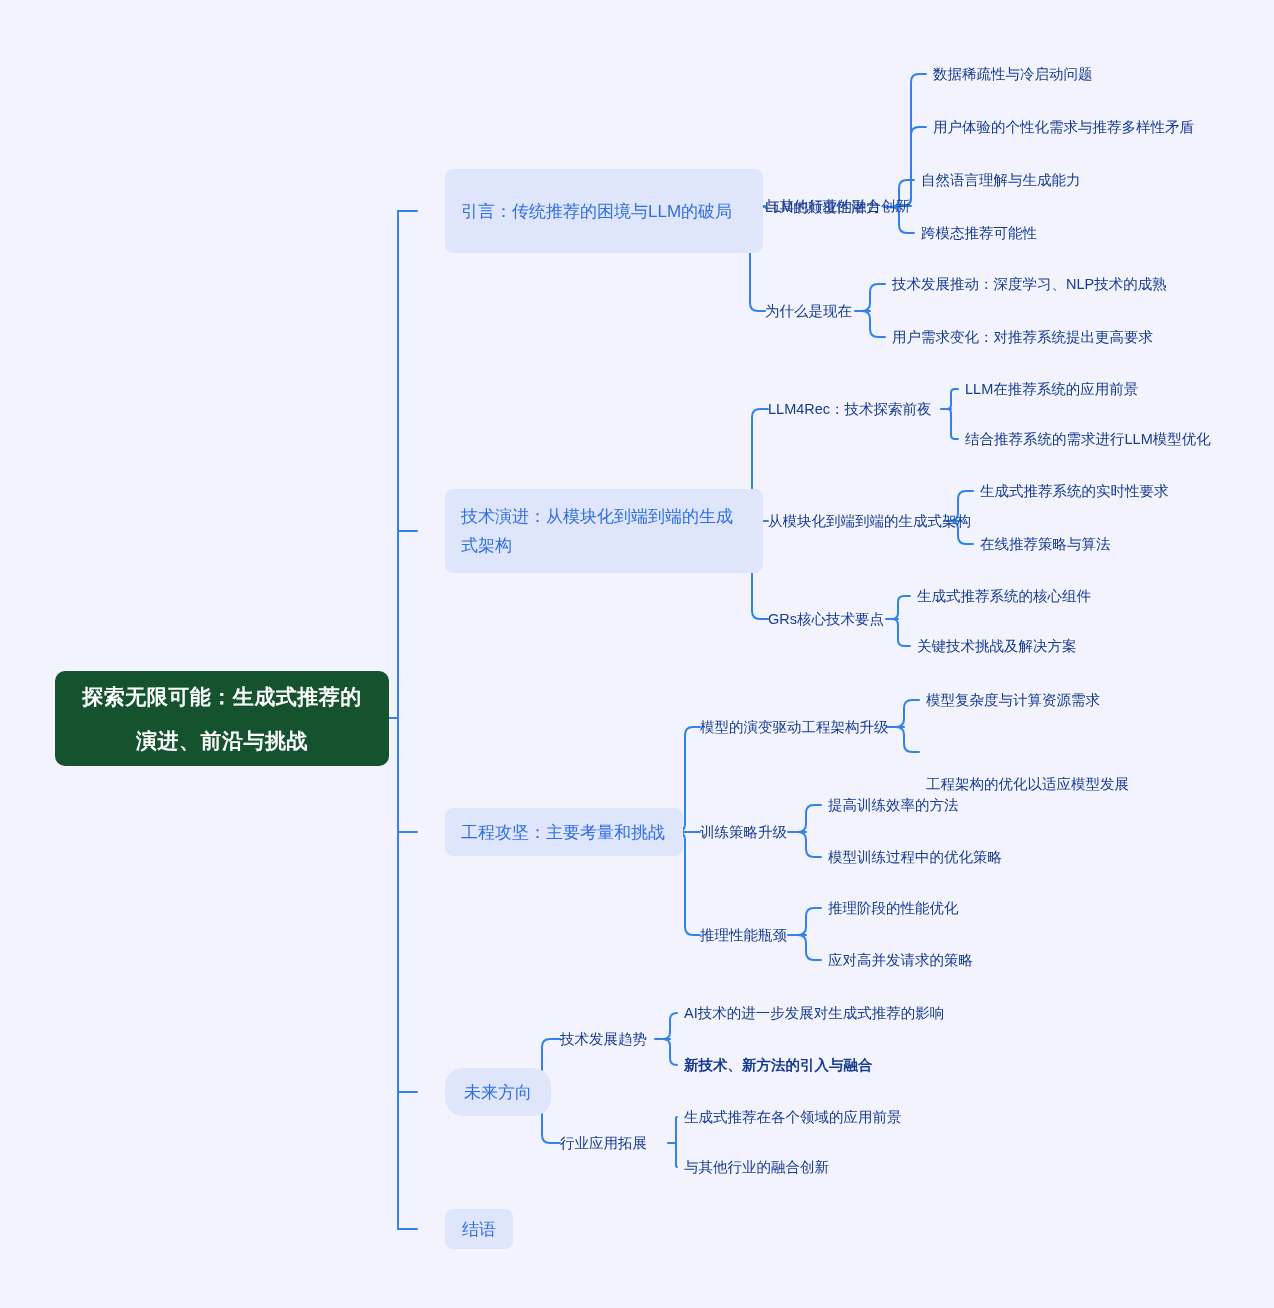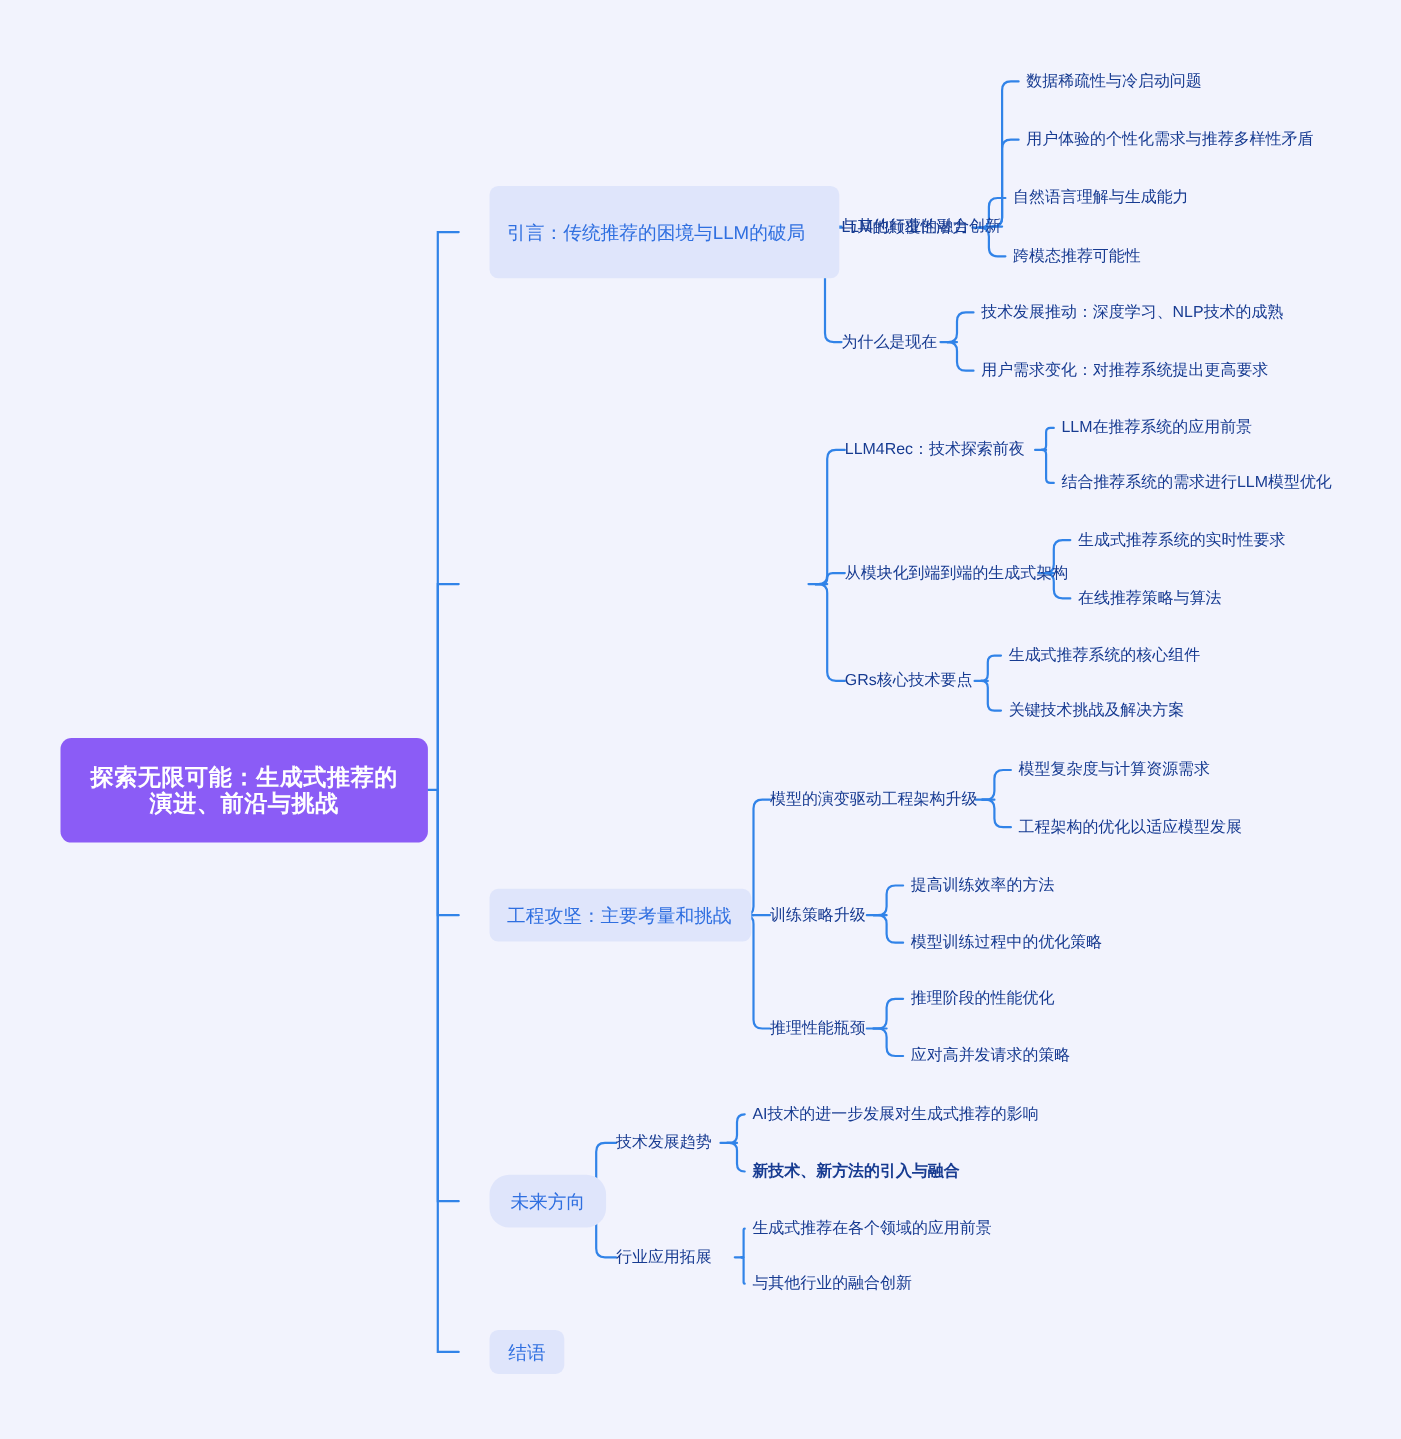--- a/index.html
+++ b/index.html
@@ -22,26 +22,26 @@
     height: 1308px;
     pointer-events: none;
   }
   .node {
     position: absolute;
     box-sizing: border-box;
     white-space: nowrap;
   }
   
   .root {
-    background: #8b5cf6;
+    background: #14532d;
     color: #ffffff;
     border-radius: 10px;
     font-size: 21px;
     font-weight: bold;
-    line-height: 23px;
+    line-height: 44px;
     text-align: center;
     padding: 24px 18px;
     letter-spacing: .5px;
   }
   
   .lvl2 {
     background: #dfe5fb;
     color: #2f6fe0;
     border-radius: 8px;
     font-size: 17px;
@@ -165,20 +165,23 @@
   <div class="node lvl3" style="left:765px; top:301px; height:20px; display:flex; align-items:center;">
     <span>为什么是现在</span>
   </div>
   <div class="node lvl4" style="left:892px; top:274px; height:20px; display:flex; align-items:center;">
     <span>技术发展推动：深度学习、NLP技术的成熟</span>
   </div>
   <div class="node lvl4" style="left:892px; top:327px; height:20px; display:flex; align-items:center;">
     <span>用户需求变化：对推荐系统提出更高要求</span>
   </div>
 
+  <div class="node lvl2" style="left:417px; top:489px; width:318px; height:84px; display:flex; align-items:center;">
+    <span class="wrap2">技术演进：从模块化到端到端的生成式架构</span>
+  </div>
 
   <div class="node lvl3" style="left:768px; top:399px; height:20px; display:flex; align-items:center;">
     <span>LLM4Rec：技术探索前夜</span>
   </div>
   <div class="node lvl4" style="left:965px; top:379px; height:20px; display:flex; align-items:center;">
     <span>LLM在推荐系统的应用前景</span>
   </div>
   <div class="node lvl4" style="left:965px; top:429px; height:20px; display:flex; align-items:center;">
     <span>结合推荐系统的需求进行LLM模型优化</span>
   </div>
@@ -206,21 +209,21 @@
   <div class="node lvl2" style="left:417px; top:808px; width:238px; height:48px; display:flex; align-items:center;">
     <span class="wrap2">工程攻坚：主要考量和挑战</span>
   </div>
 
   <div class="node lvl3" style="left:700px; top:717px; height:20px; display:flex; align-items:center;">
     <span>模型的演变驱动工程架构升级</span>
   </div>
   <div class="node lvl4" style="left:926px; top:690px; height:20px; display:flex; align-items:center;">
     <span>模型复杂度与计算资源需求</span>
   </div>
-  <div class="node lvl4" style="left:926px; top:742px; height:20px; display:flex; align-items:center;">
+  <div class="node lvl4" style="left:926px; top:774px; height:20px; display:flex; align-items:center;">
     <span>工程架构的优化以适应模型发展</span>
   </div>
 
   <div class="node lvl3" style="left:700px; top:822px; height:20px; display:flex; align-items:center;">
     <span>训练策略升级</span>
   </div>
   <div class="node lvl4" style="left:828px; top:795px; height:20px; display:flex; align-items:center;">
     <span>提高训练效率的方法</span>
   </div>
   <div class="node lvl4" style="left:828px; top:847px; height:20px; display:flex; align-items:center;">

